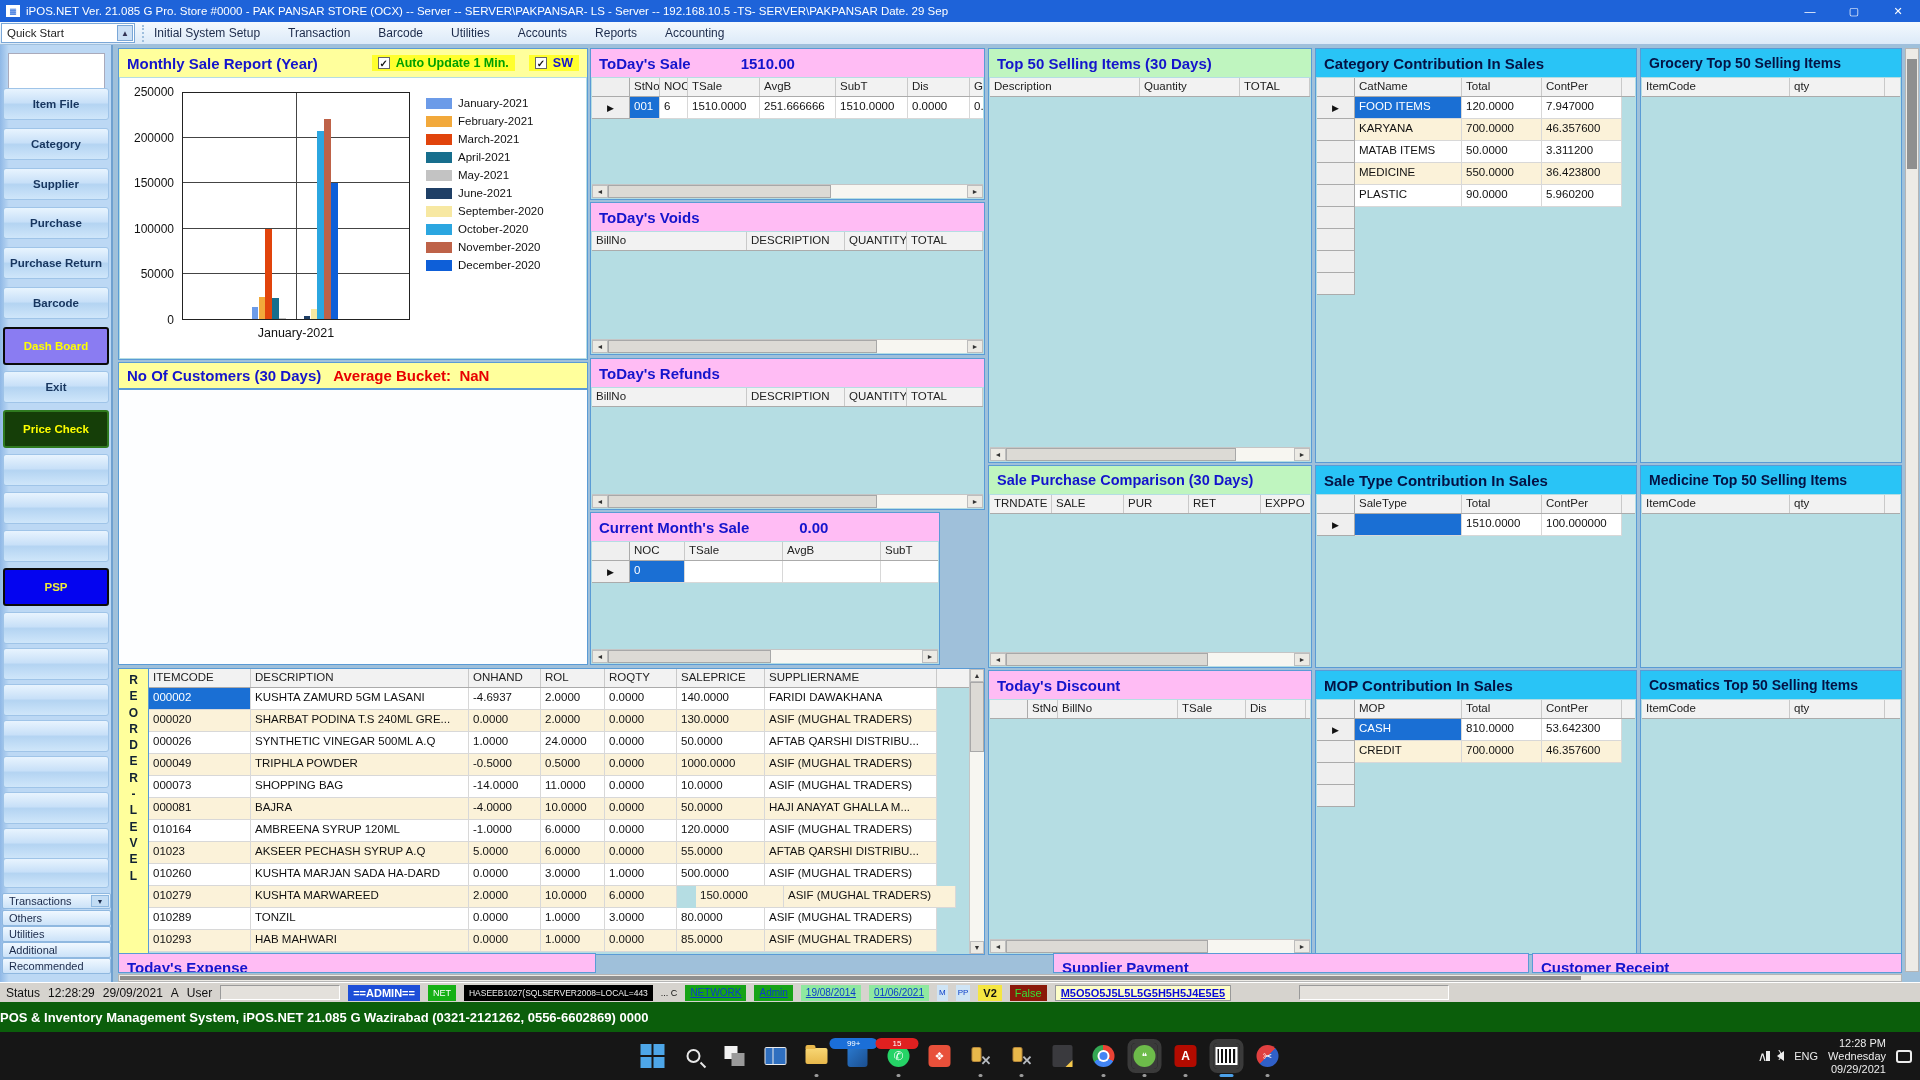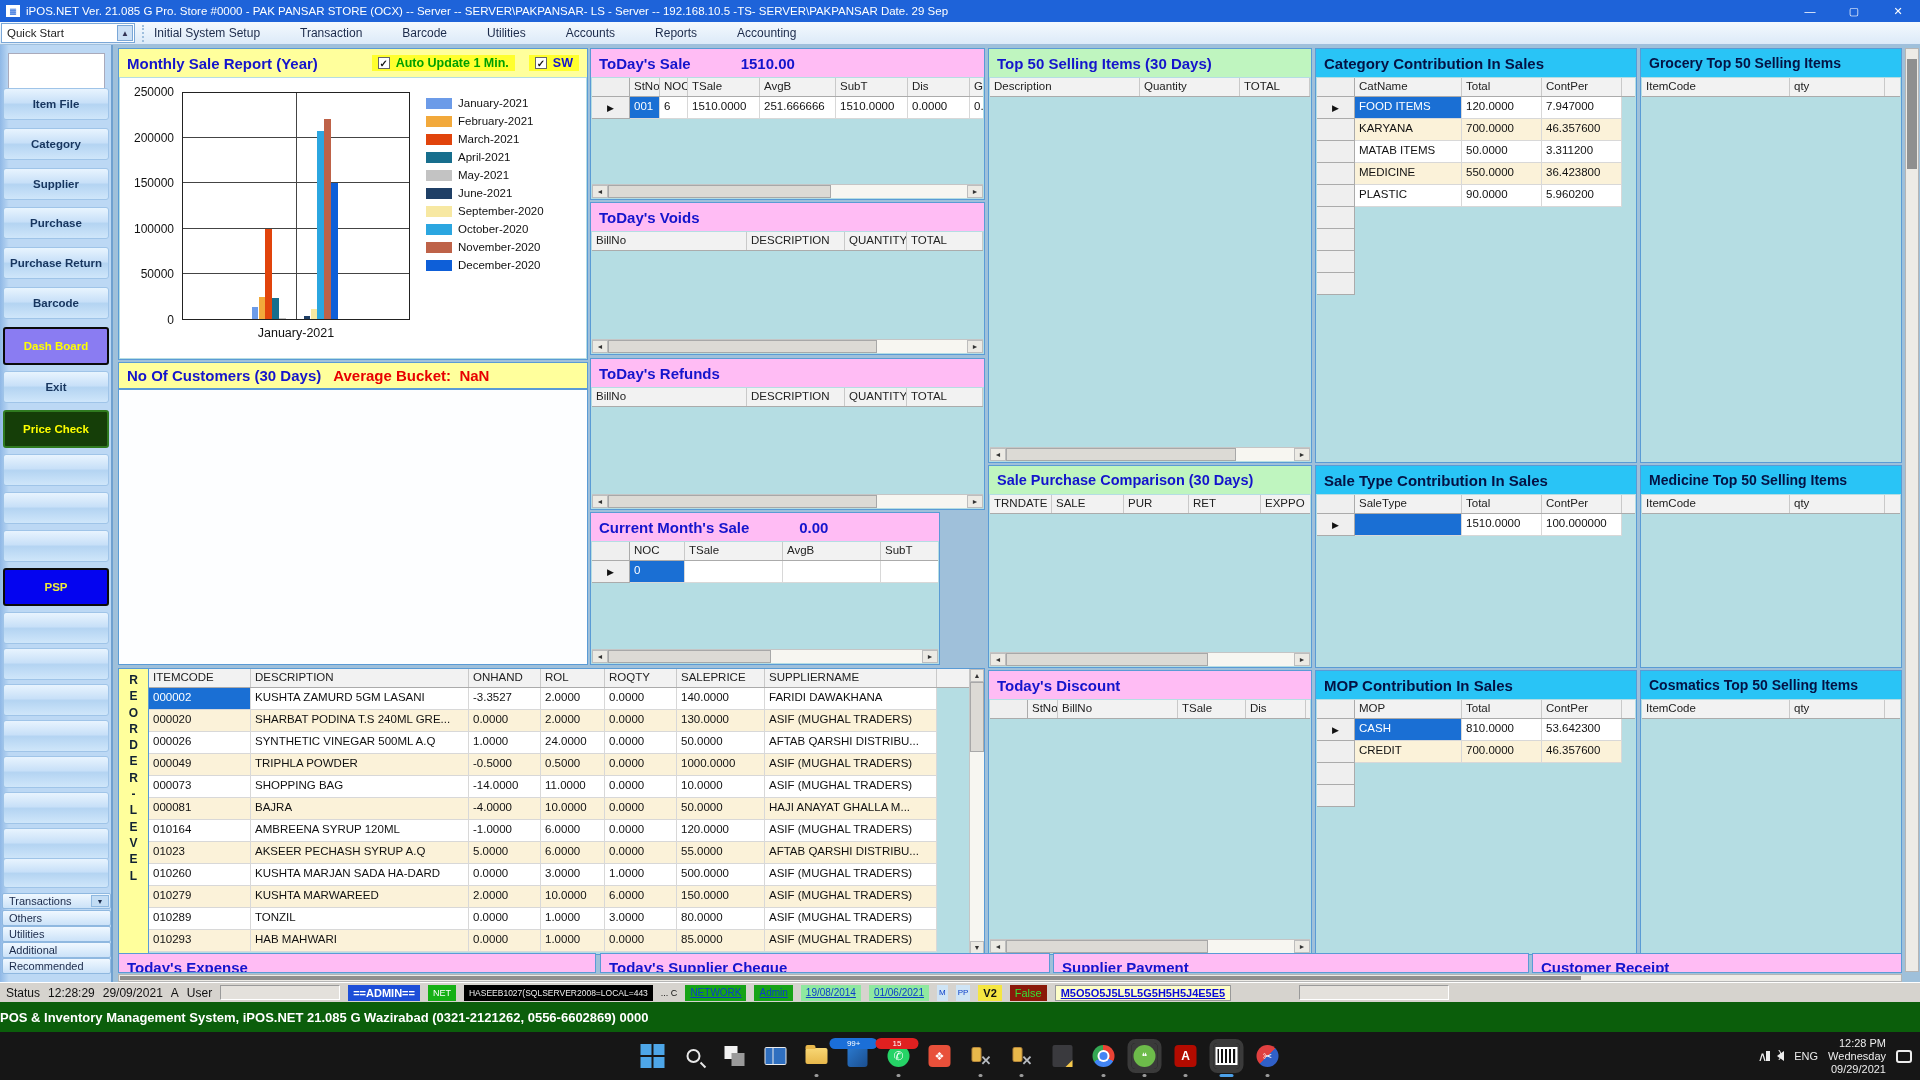--- a/index.html
+++ b/index.html
@@ -16,21 +16,21 @@
   .wctrls { position:absolute; right:0; top:0; height:22px; display:flex; }
   .wctrl { width:44px; height:22px; display:flex; align-items:center; justify-content:center; color:#fff; font-size:11px; }
   
   .menubar { position:absolute; left:0; top:22px; width:1920px; height:23px;
     background:linear-gradient(180deg,#F4F9FE,#DCEAF8); border-bottom:1px solid #9FBFDD; display:flex; align-items:center; font-size:12px; color:#1B2A4A; }
   .qcombo { position:absolute; left:1px; top:1px; width:134px; height:20px; background:#fff; border:1px solid #7AA7D7;
     display:flex; align-items:center; font-size:11.5px; padding-left:5px; color:#222; }
   .qbtn { position:absolute; right:1px; top:1px; width:16px; height:16px; background:#CCE0F5; border:1px solid #7AA7D7;
     font-size:8px; display:flex; align-items:center; justify-content:center; color:#335; }
   .gripdots { position:absolute; left:142px; top:3px; height:17px; border-left:2px dotted #9FBFDD; }
-  .menuitems { position:absolute; left:150px; display:flex; gap:32px; }
+  .menuitems { position:absolute; left:150px; display:flex; gap:20px; }
   .mitem { padding:2px 4px; white-space:nowrap; }
   
   .sidebar { position:absolute; left:0; top:45px; width:113px; height:937px;
     background:linear-gradient(90deg,#8FB8E6,#BCD8F4 8%,#BCD8F4); border-right:2px solid #6FA0CF; }
   .swhitebox { position:absolute; left:8px; top:8px; width:97px; height:52px; background:#fff; border:1px solid #AAB; }
   .sbtn { position:absolute; left:3px; width:106px; height:32px; border-radius:3px;
     background:linear-gradient(180deg,#E8F4FE 0%,#C8E0F8 45%,#B4D4F2 52%,#CFE6FA 100%);
     border:1px solid #9FC4E8; color:#17355E; font-weight:bold; font-size:11.5px;
     display:flex; align-items:center; justify-content:center; }
   .sbtn.blank { }
@@ -342,21 +342,21 @@
             <div class="gh" style="width: 72px;">ONHAND</div>
             <div class="gh" style="width: 64px;">ROL</div>
             <div class="gh" style="width: 72px;">ROQTY</div>
             <div class="gh" style="width: 88px;">SALEPRICE</div>
             <div class="gh" style="width: 172px;">SUPPLIERNAME</div>
             <div class="gh fill"></div>
           </div>
           <div class="grow">
             <div class="gc sel" style="width: 102px;">000002</div>
             <div class="gc" style="width: 218px;">KUSHTA ZAMURD 5GM LASANI</div>
-            <div class="gc" style="width: 72px;">-3.3527</div>
+            <div class="gc" style="width: 72px;">-4.6937</div>
             <div class="gc" style="width: 64px;">2.0000</div>
             <div class="gc" style="width: 72px;">0.0000</div>
             <div class="gc" style="width: 88px;">140.0000</div>
             <div class="gc" style="width: 172px;">FARIDI DAWAKHANA</div>
           </div>
           <div class="grow alt">
             <div class="gc" style="width: 102px;">000020</div>
             <div class="gc" style="width: 218px;">SHARBAT PODINA T.S 240ML GRE...</div>
             <div class="gc" style="width: 72px;">0.0000</div>
             <div class="gc" style="width: 64px;">2.0000</div>
@@ -426,21 +426,21 @@
             <div class="gc" style="width: 72px;">1.0000</div>
             <div class="gc" style="width: 88px;">500.0000</div>
             <div class="gc" style="width: 172px;">ASIF (MUGHAL TRADERS)</div>
           </div>
           <div class="grow alt">
             <div class="gc" style="width: 102px;">010279</div>
             <div class="gc" style="width: 218px;">KUSHTA MARWAREED</div>
             <div class="gc" style="width: 72px;">2.0000</div>
             <div class="gc" style="width: 64px;">10.0000</div>
             <div class="gc" style="width: 72px;">6.0000</div>
-            <div class="gc" style="width: 88px;">150.0000</div>
+            <div class="gc" style="width: 88px; margin-left: 19px;">150.0000</div>
             <div class="gc" style="width: 172px;">ASIF (MUGHAL TRADERS)</div>
           </div>
           <div class="grow">
             <div class="gc" style="width: 102px;">010289</div>
             <div class="gc" style="width: 218px;">TONZIL</div>
             <div class="gc" style="width: 72px;">0.0000</div>
             <div class="gc" style="width: 64px;">1.0000</div>
             <div class="gc" style="width: 72px;">3.0000</div>
             <div class="gc" style="width: 88px;">80.0000</div>
             <div class="gc" style="width: 172px;">ASIF (MUGHAL TRADERS)</div>
@@ -782,21 +782,20 @@
       <div class="grid noscroll">
           <div class="ghead">
             <div class="gh" style="width: 148px;">ItemCode</div>
             <div class="gh" style="width: 95px;">qty</div>
             <div class="gh fill"></div>
           </div>
         </div>
     </div>
 
     <div class="cuthead" style="left:5px;width:478px">Today's Expense</div>
-    <div class="cuthead" style="left:487px;width:450px">Today's Supplier Cheque</div>
     <div class="cuthead" style="left:940px;width:476px">Supplier Payment</div>
     <div class="cuthead" style="left:1419px;width:370px">Customer Receipt</div>
 
     <div style="position:absolute;left:5px;top:929px;width:1784px;height:8px;background:#EDEBE6;border:1px solid #B5B5B5">
       <div style="position:absolute;left:1px;top:1px;bottom:1px;width:82%;background:#8F8F8F"></div>
     </div>
     <div style="position:absolute;left:1792px;top:3px;width:14px;height:924px;background:#EDEBE6;border:1px solid #B5B5B5">
       <div style="position:absolute;left:1px;right:1px;top:10px;height:110px;background:#8F8F8F"></div>
     </div>
   </div>

